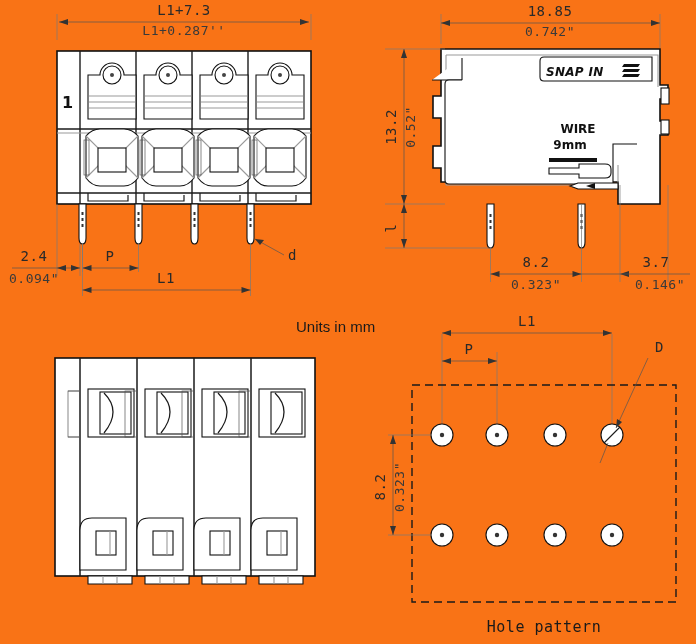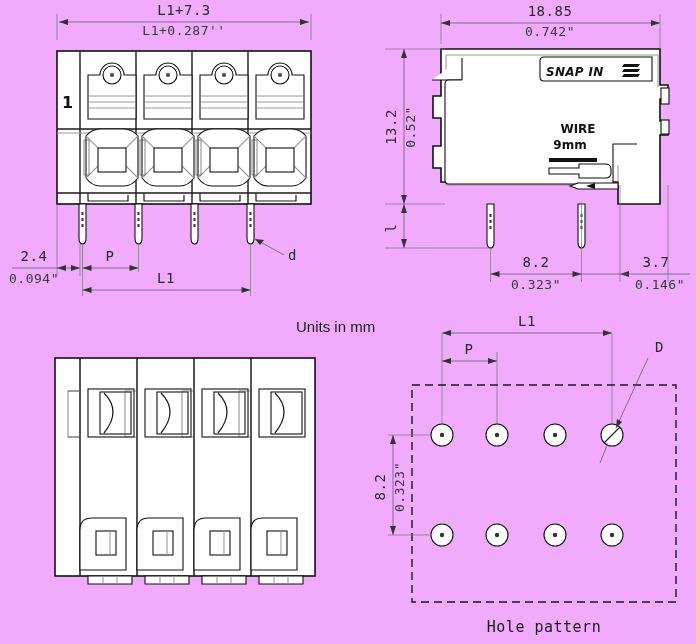--- a/index.html
+++ b/index.html
@@ -1,17 +1,17 @@
 <!DOCTYPE html>
 <html><head>
 <meta charset="utf-8">
 <style>
   html,body{margin:0;padding:0;background:#ffffff;}
   body{width:696px;height:644px;font-family:"DejaVu Sans Mono",monospace;color:#1a1a1a;}
-  #sheet{position:relative;width:696px;height:644px;overflow:hidden;background:#f0abfc;}
+  #sheet{position:relative;width:696px;height:644px;overflow:hidden;background:#f97316;}
   svg{display:block;}
   .dimtxt{font-family:"DejaVu Sans Mono",monospace;font-size:14px;fill:#2a2a2a;letter-spacing:0.5px;}
   .dimtxt-s{font-family:"DejaVu Sans Mono",monospace;font-size:13px;fill:#3a3a3a;letter-spacing:0.5px;}
   .unitstxt{font-family:"Liberation Sans",sans-serif;font-size:15px;fill:#1a1a1a;}
   .holetxt{font-family:"DejaVu Sans Mono",monospace;font-size:15px;fill:#1a1a1a;letter-spacing:0.5px;}
   .marktxt{font-family:"DejaVu Sans",sans-serif;font-size:16px;font-weight:bold;fill:#111;}
   .snaptxt{font-family:"DejaVu Sans",sans-serif;font-size:12px;font-weight:bold;font-style:italic;fill:#111;letter-spacing:0.3px;}
   .wiretxt{font-family:"DejaVu Sans",sans-serif;font-size:12px;font-weight:bold;fill:#111;}
   .ln{stroke:#1a1a1a;fill:none;}
   .thin{stroke:#555;stroke-width:0.7;fill:none;}

